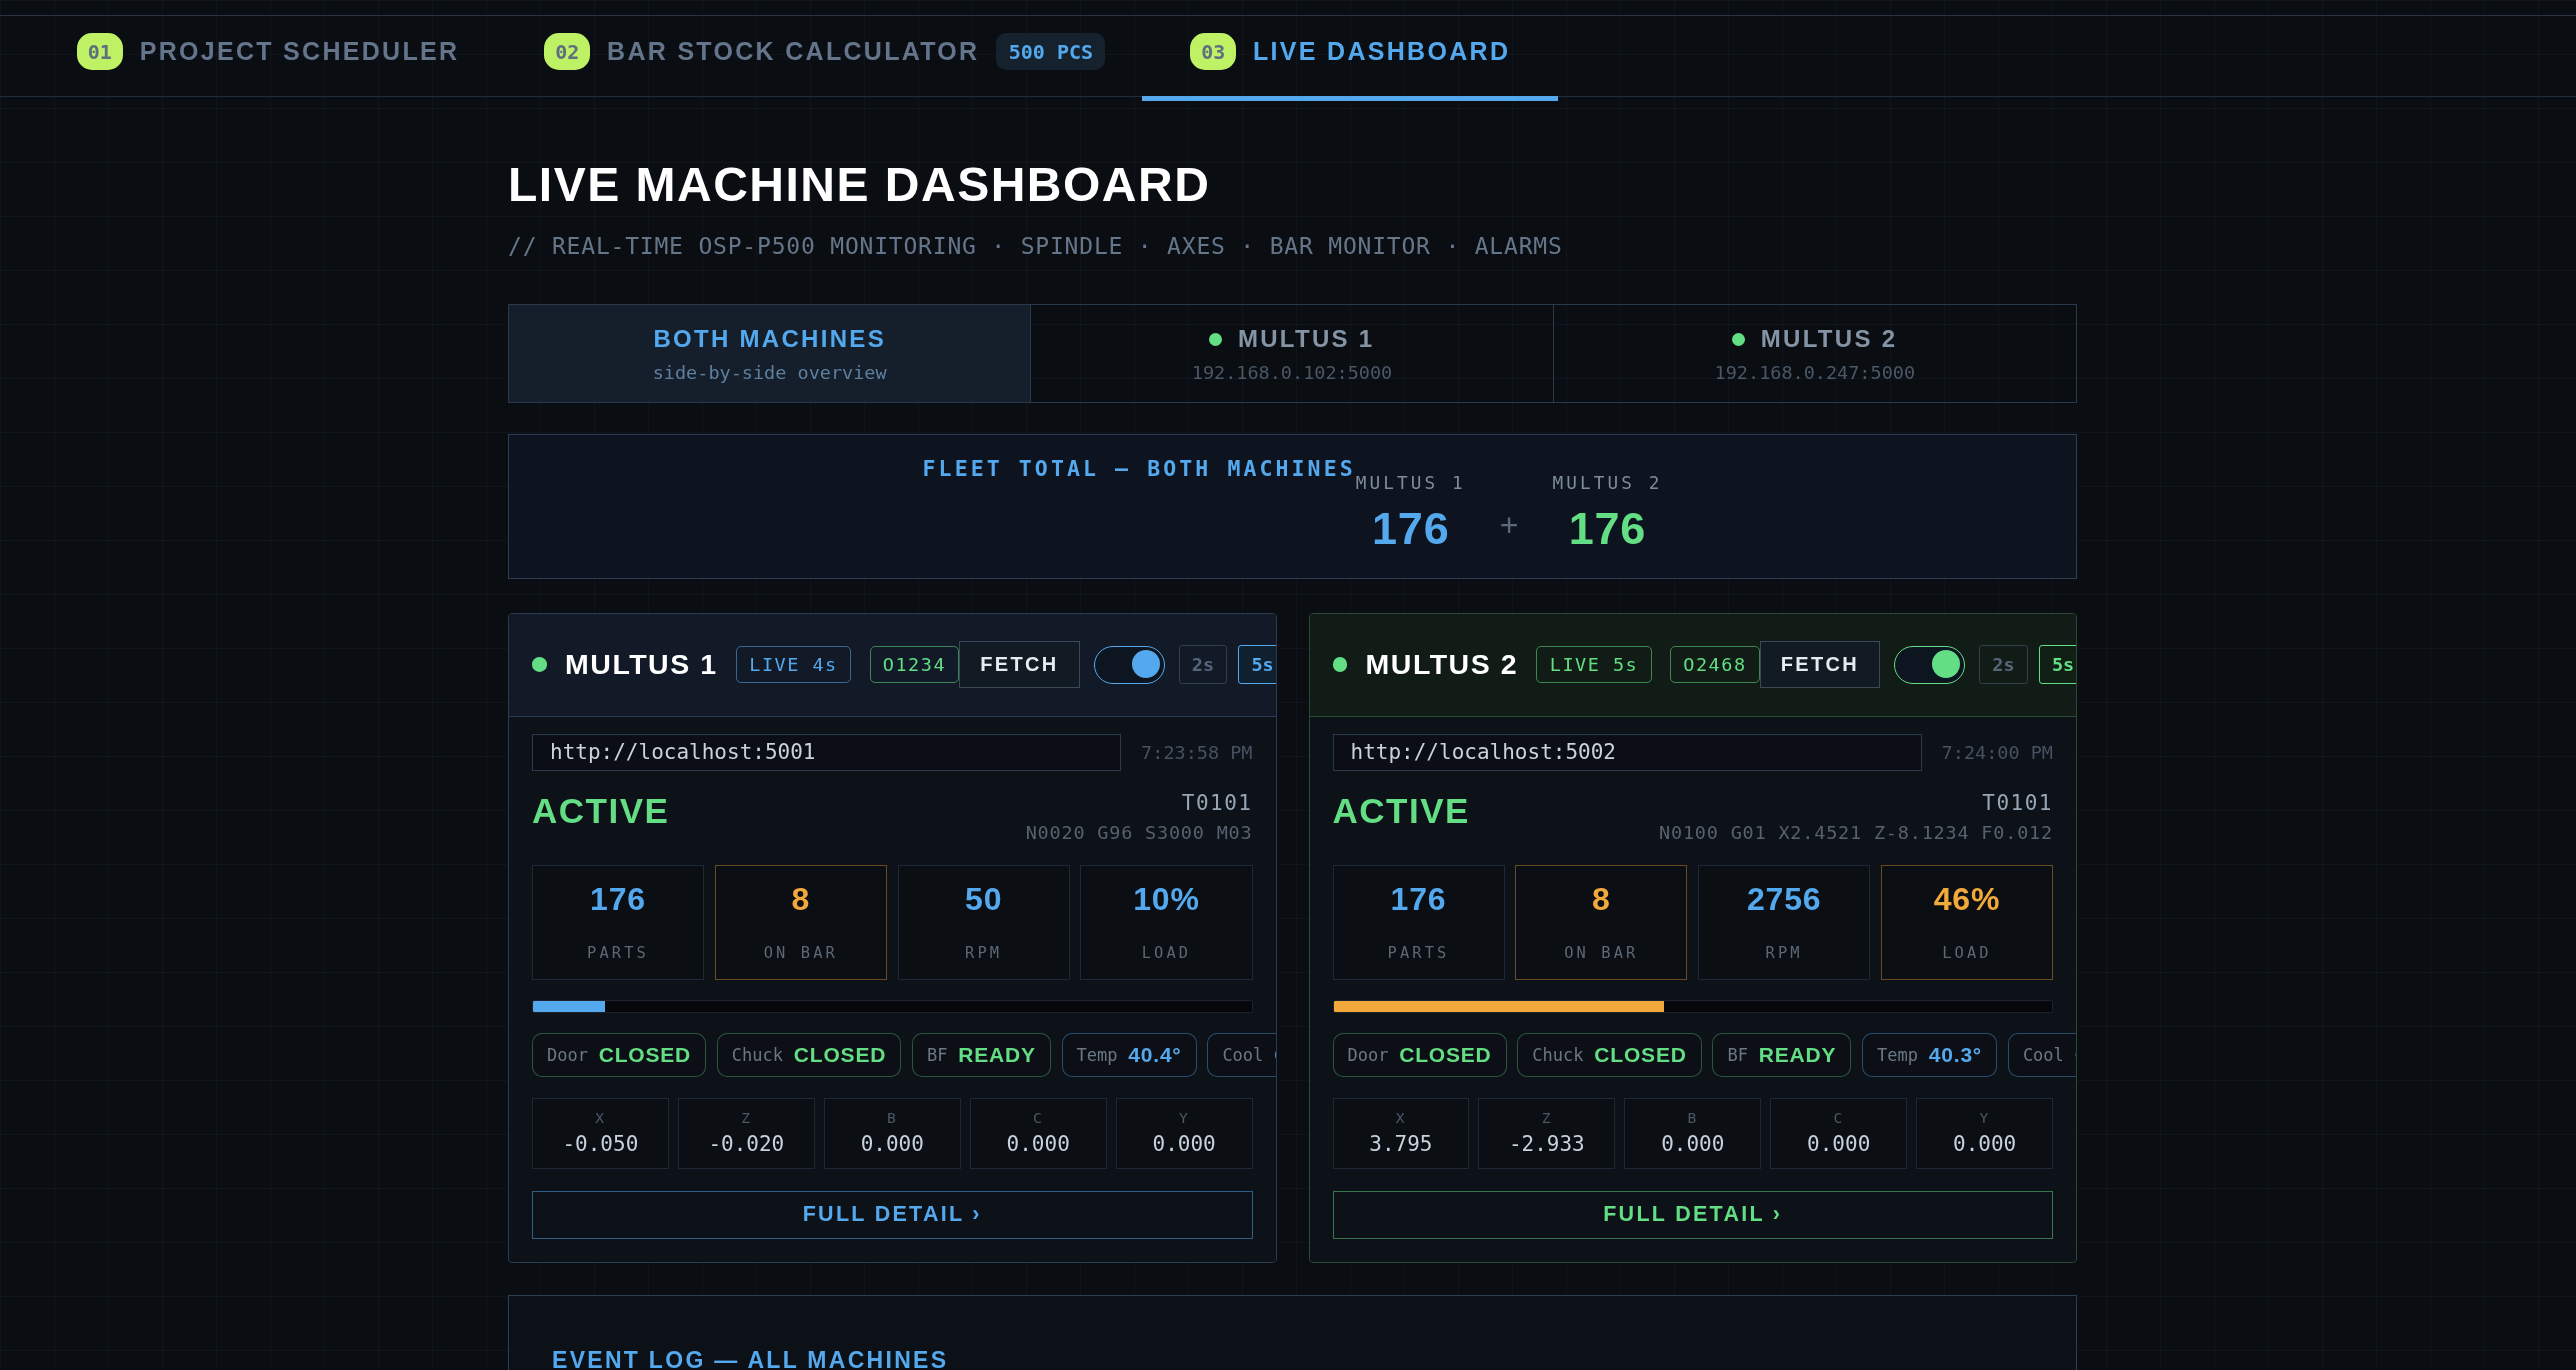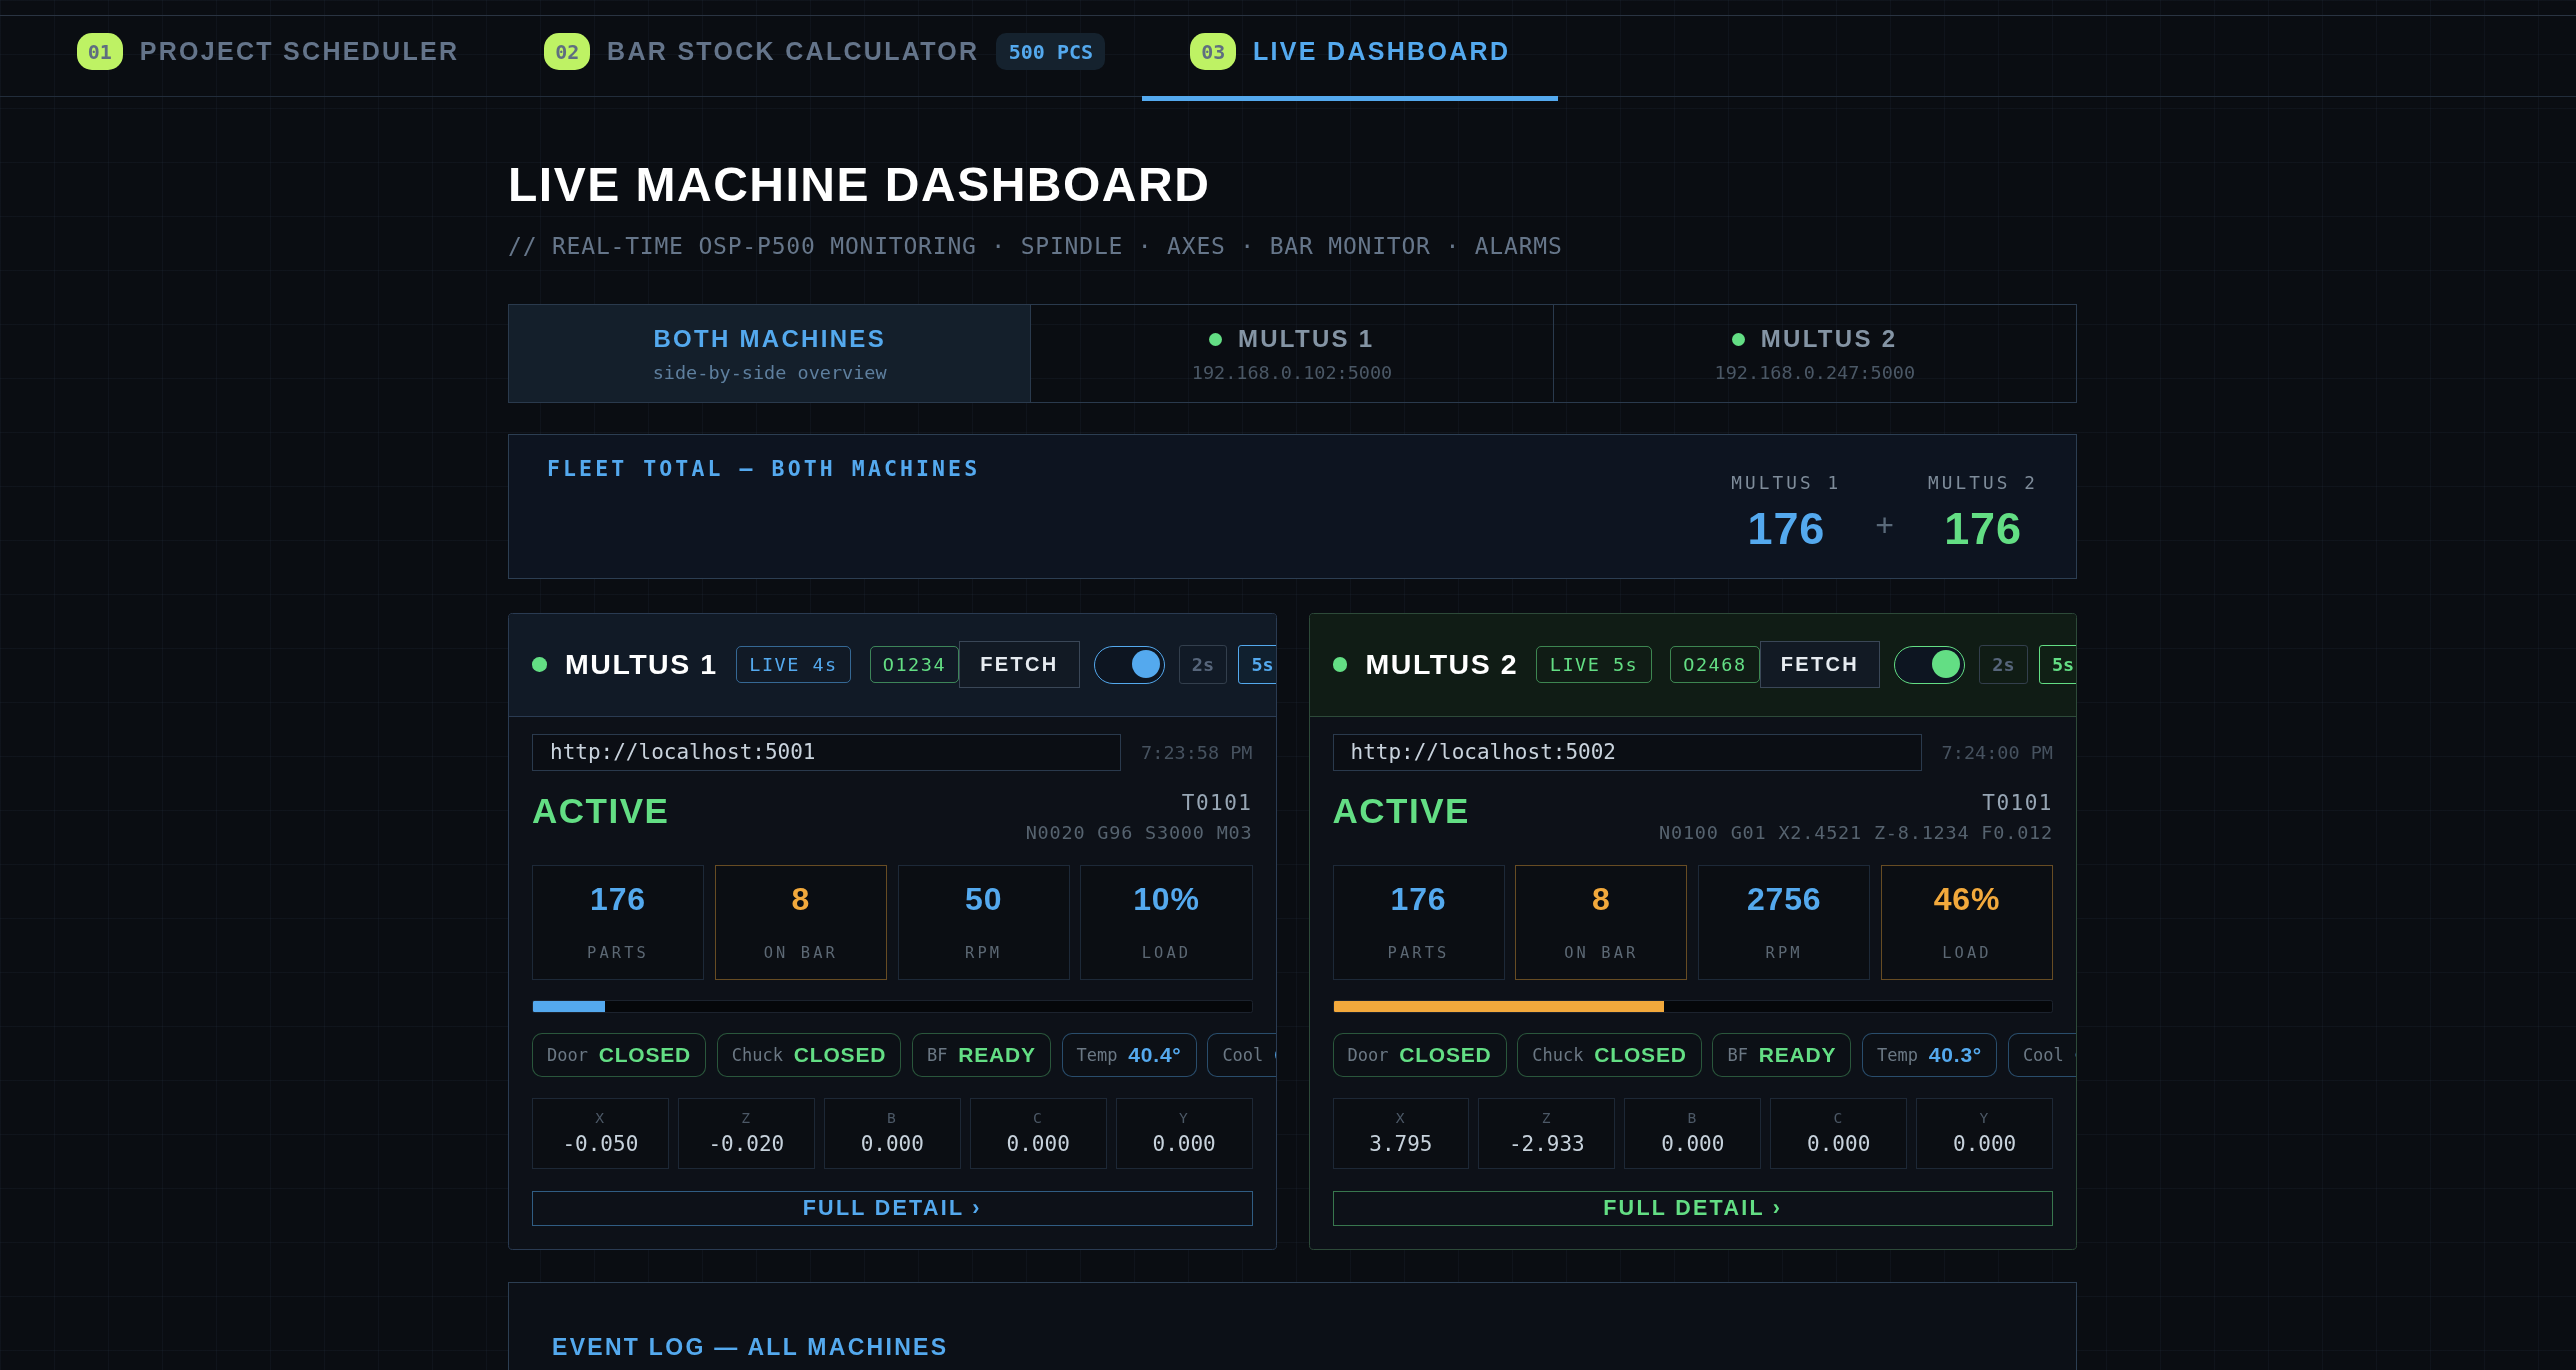--- a/index.html
+++ b/index.html
@@ -51,21 +51,21 @@
   .sel-opt:last-child{border-right:none;}
   .sel-opt.selected{background:#141f2b;}
   .sel-main{display:flex;align-items:center;justify-content:center;gap:15.4px;}
   .sel-dot{width:13px;height:13px;border-radius:50%;background:var(--green);}
   .sel-label{font-size:24px;font-weight:700;letter-spacing:2.3px;color:#8494a4;}
   .sel-opt.selected .sel-label{color:var(--blue);}
   .sel-sub{margin-top:9.2px;font-size:18.5px;color:#4b5866;}
   .sel-opt.selected .sel-sub{color:#5e7f9e;}
 
   
-  .fleet{margin-top:31px;border:0.8px solid var(--border-blue);background:#0d1420;padding:21.5px 38px 23px;display:flex;justify-content:space-between;align-items:flex-start;}
+  .fleet{margin-top:31px;border:0.8px solid var(--border-blue);background:#0d1420;padding:21.5px 38px 23px;display:flex;justify-content:center;align-items:flex-start;}
   .fleet-label{font-size:21.5px;font-weight:700;letter-spacing:3.1px;color:var(--blue);}
   .fleet-total-row{display:flex;align-items:baseline;gap:17px;margin-top:10.8px;}
   .fleet-total{font-size:71px;font-weight:700;color:#ffffff;letter-spacing:0.8px;}
   .fleet-unit{font-size:28px;font-weight:700;color:#707e8c;letter-spacing:1.5px;}
   .fleet-right{display:flex;align-items:center;gap:34px;margin-top:17px;}
   .fleet-m{text-align:center;}
   .fleet-m-label{font-size:17.7px;color:#7e8c9a;letter-spacing:3.1px;}
   .fleet-m-value{margin-top:9.2px;font-size:45px;font-weight:700;}
   .fleet-m-value.blue{color:var(--blue);}
   .fleet-m-value.green{color:var(--green);}
@@ -125,21 +125,21 @@
   .chip-label{font-size:17px;color:#6b7884;}
   .chip-value{font-size:21px;font-weight:700;letter-spacing:0.8px;}
   .chip.green .chip-value{color:var(--green);}
   .chip.blue .chip-value{color:var(--blue);}
 
   .axes{display:grid;grid-template-columns:repeat(5,1fr);gap:9.2px;margin-top:21.5px;}
   .axis{background:#0b0e13;border:0.8px solid #1d2836;text-align:center;padding:9.2px 0 12.3px;}
   .axis-label{font-size:14.6px;color:#4c5866;letter-spacing:1.5px;}
   .axis-value{margin-top:6.2px;font-size:21px;color:#c7d2dc;}
 
-  .detail-btn{margin-top:21.5px;width:100%;height:35px;background:transparent;border:0.8px solid rgba(84,169,238,0.5);color:var(--blue);font-size:21.5px;font-weight:700;letter-spacing:2.3px;cursor:pointer;font-family:"Liberation Sans",sans-serif;}
+  .detail-btn{margin-top:21.5px;width:100%;height:48px;background:transparent;border:0.8px solid rgba(84,169,238,0.5);color:var(--blue);font-size:21.5px;font-weight:700;letter-spacing:2.3px;cursor:pointer;font-family:"Liberation Sans",sans-serif;}
   .card.accent-green .detail-btn{border-color:rgba(99,222,132,0.5);color:var(--green);}
 
   
   .eventlog{margin-top:32px;border:0.8px solid var(--border-blue);background:#0c1017;padding:51px 43px 31px;}
   .eventlog-title{font-size:23px;font-weight:700;letter-spacing:2.3px;color:var(--blue);}
 </style>
 </head>
 <body>
 
 <div class="top-rule"></div>

